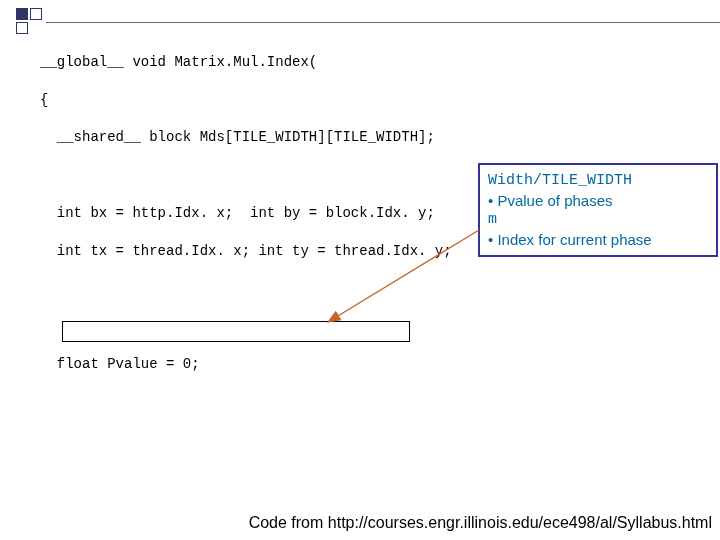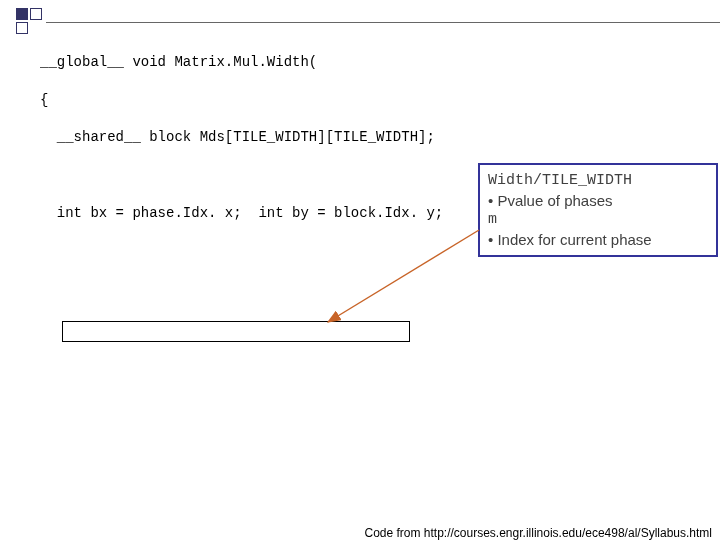--- a/index.html
+++ b/index.html
@@ -65,61 +65,63 @@
   }
 
   .annot-box {
     position: absolute;
     border: 2px solid #333399;
     background: #fff;
     padding: 4px 8px 6px 8px;
     font-family: Arial, sans-serif;
     font-size: 15px;
     line-height: 1.3;
-    color: #404040;
+    color: #0369a1;
   }
   #annot {
     top: 163px;
     left: 478px;
     width: 220px;
   }
   .annot-mono { font-family: "Courier New", monospace; }
 
   svg.arrow {
     position: absolute;
     pointer-events: none;
   }
 
   .credit {
     position: absolute;
-    bottom: 0;
+    bottom: 8px;
     right: 8px;
-    font-size: 12px;
+    font-size: 16px;
     color: #000;
     font-family: Arial, sans-serif;
   }
 </style>
 </head>
 <body>
 
 <div class="deco-squares">
   <div class="sq sq1"></div>
   <div class="sq sq2"></div>
   <div class="sq sq3"></div>
 </div>
 <div class="hr-line"></div>
 
 <div class="code-block">
-<span class="row">__global__ void Matrix.Mul.Width(</span>
+<span class="row">__global__ void Matrix.Mul.Index(</span>
 <span class="row">{</span>
 <span class="row">  __shared__ block Mds[TILE_WIDTH][TILE_WIDTH];</span>
 <span class="row"></span>
-<span class="row">  int bx = phase.Idx. x;  int by = block.Idx. y;</span>
+<span class="row">  int bx = http.Idx. x;  int by = block.Idx. y;</span>
+<span class="row">  int tx = thread.Idx. x; int ty = thread.Idx. y;</span>
 <span class="row"></span>
 <span class="row"></span>
+<span class="row">  float Pvalue = 0;</span>
 
 
 
 
 
 
 
 
 
 

